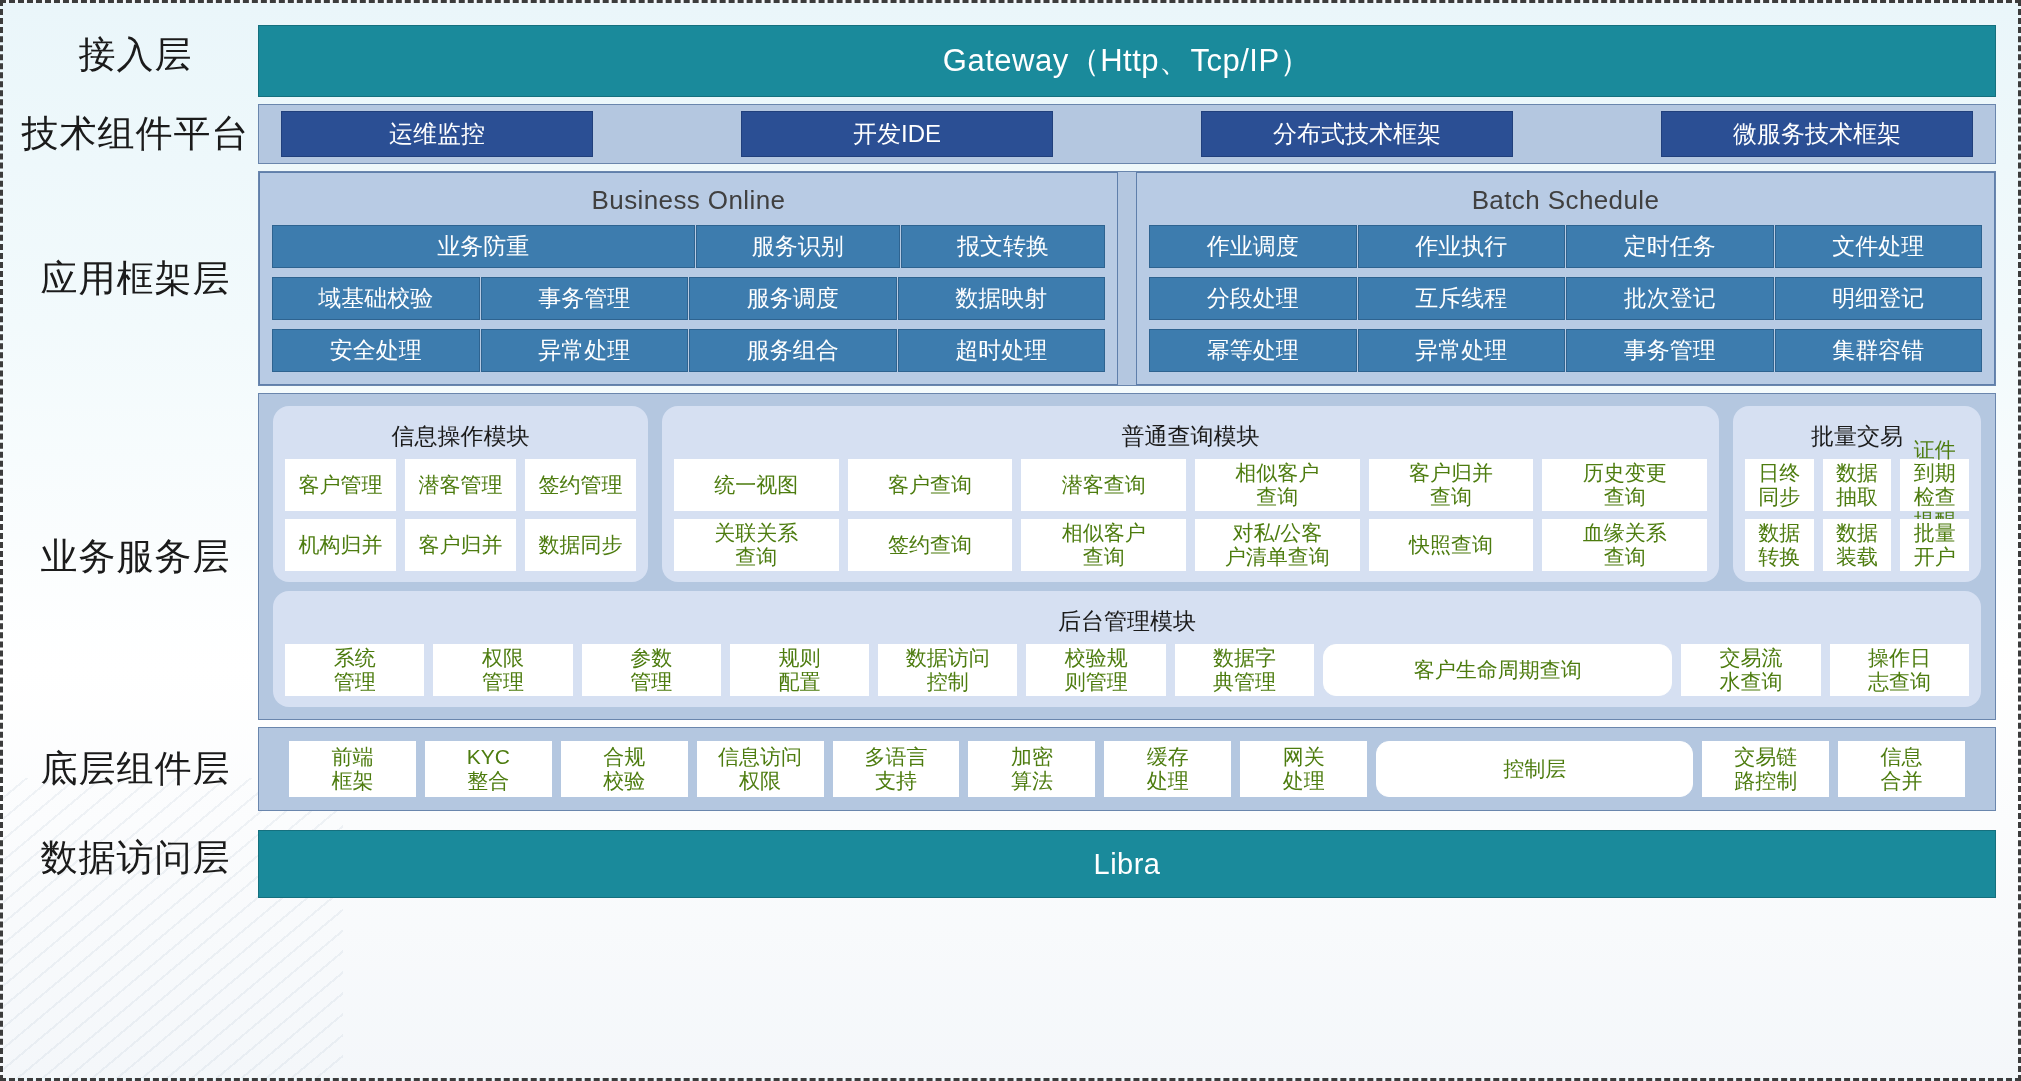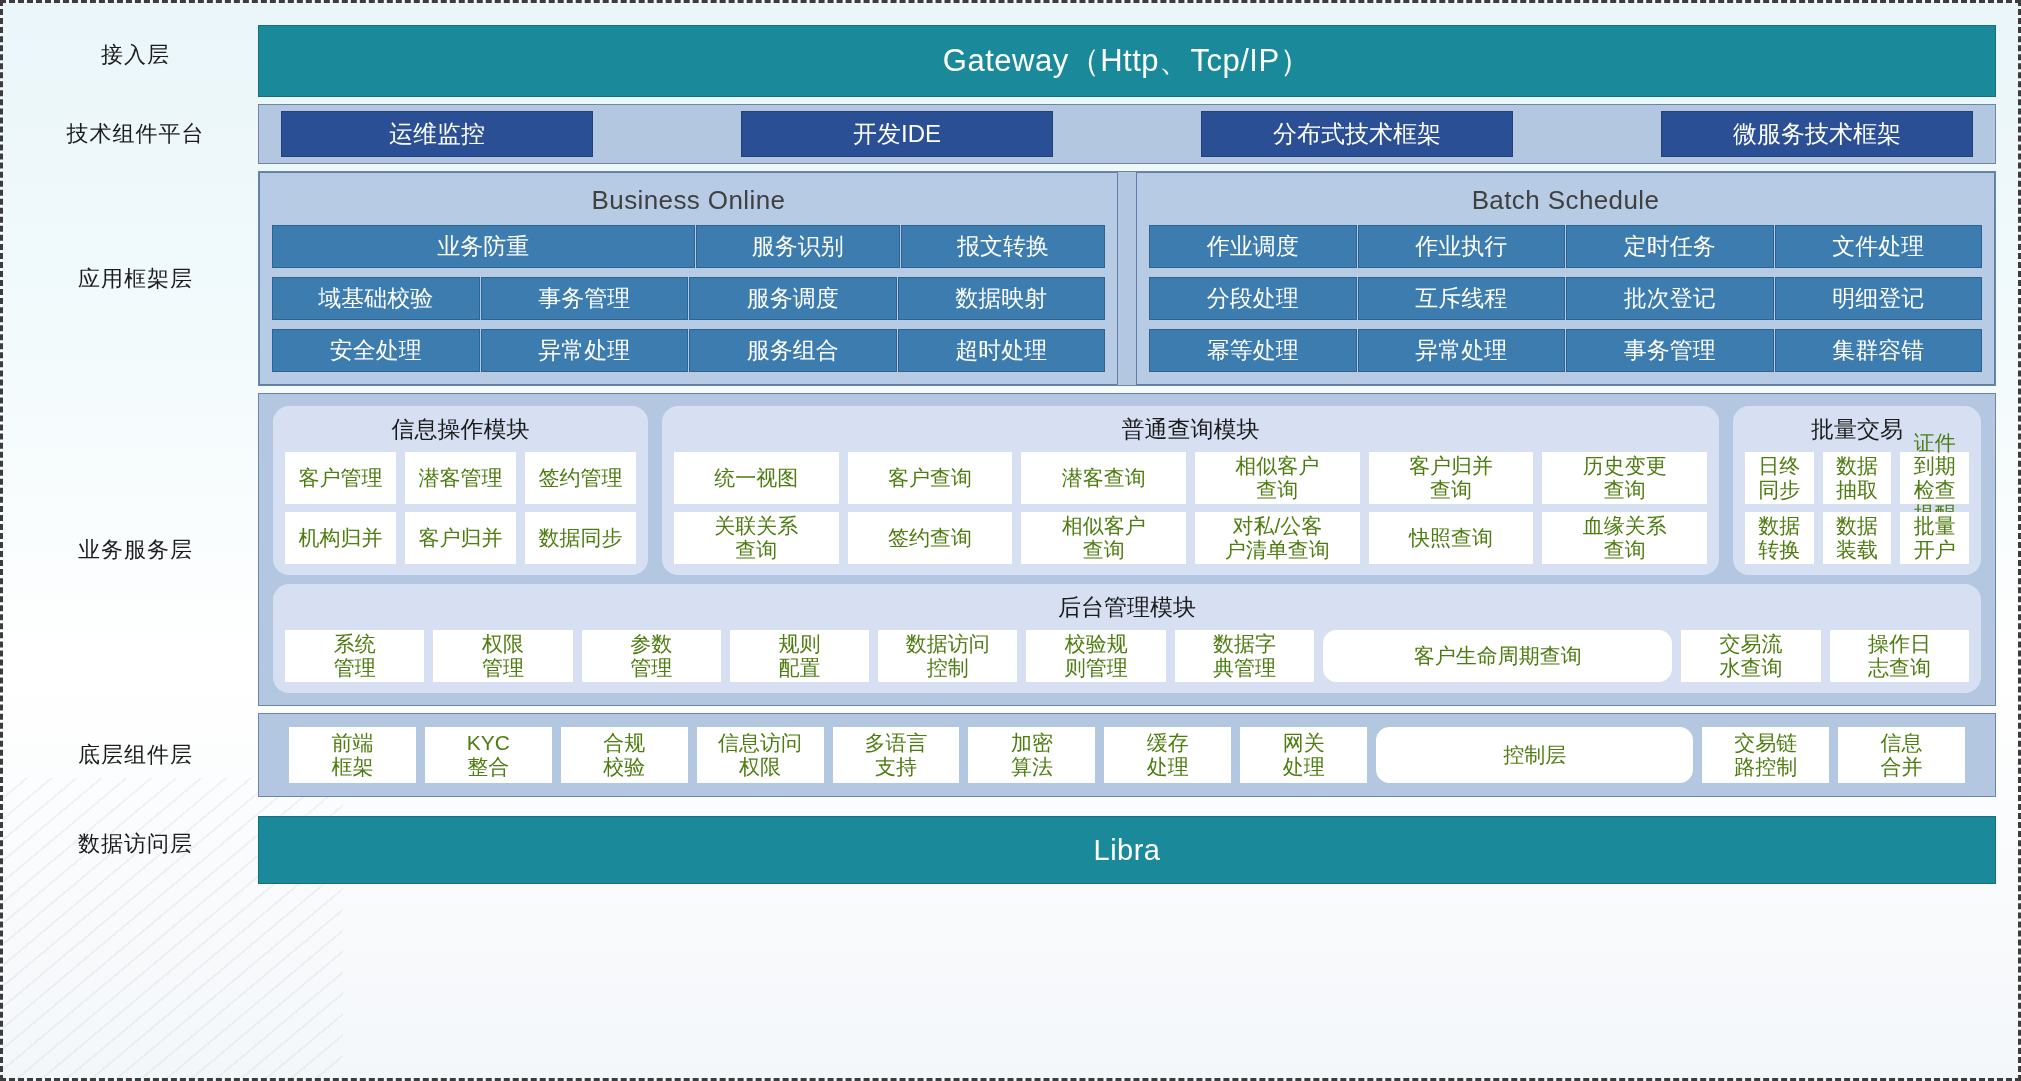--- a/index.html
+++ b/index.html
@@ -21,21 +21,21 @@
   .canvas:before{
     content:"";position:absolute;left:0;bottom:0;width:340px;height:300px;
     background:repeating-linear-gradient(-40deg,rgba(150,170,190,.13) 0px,rgba(150,170,190,.13) 2px,transparent 2px,transparent 16px);
     pointer-events:none;
   }
   .rows{position:relative;z-index:2;width:100%;box-sizing:border-box;padding:0 22px 0 10px;}
   .row{display:flex;align-items:stretch;margin-bottom:7px;}
   .row-label{
     width:245px;flex:0 0 245px;
     display:flex;align-items:center;justify-content:center;
-    font-size:22px;color:#1b1b1b;letter-spacing:1px;
+    font-size:37px;color:#1b1b1b;letter-spacing:1px;
   }
   .row-body{flex:1 1 auto;display:flex;}
 
   
   .teal-bar{
     flex:1 1 auto;background:#1a8a9b;border:1px solid #15707e;
     color:#fff;display:flex;align-items:center;justify-content:center;
     font-size:31px;letter-spacing:.5px;margin-top:12px;
   }
   .bar-gateway{height:70px;}
@@ -71,21 +71,21 @@
   }
   .cell-blue.span2{flex:2.08 1 0;}
 
   
   .biz-panel{display:flex;flex-direction:column;gap:9px;padding:12px 14px;}
   .biz-top{display:flex;gap:14px;}
   .mod{
     background:#d6e0f2;border-radius:16px;
     padding:5px 12px 11px 12px;box-sizing:border-box;display:flex;flex-direction:column;
   }
-  .mod-title{text-align:center;font-size:23px;color:#1b1b1b;margin:3px 0 7px 0;}
+  .mod-title{text-align:center;font-size:23px;color:#1b1b1b;margin:10px 0 7px 0;}
   .mod-grid{display:flex;flex-direction:column;gap:8px;}
   .mod-row{display:flex;gap:9px;}
   .cell-white{
     background:#ffffff;border:1px solid #ffffff;color:#4d7c0f;
     font-size:21px;line-height:1.13;text-align:center;
     display:flex;align-items:center;justify-content:center;
     height:52px;flex:1 1 0;box-sizing:border-box;padding:0 3px;
   }
   .cell-white.wide{flex:2.6 1 0;border-radius:13px;}
   .m-info{flex:0 0 375px;}

